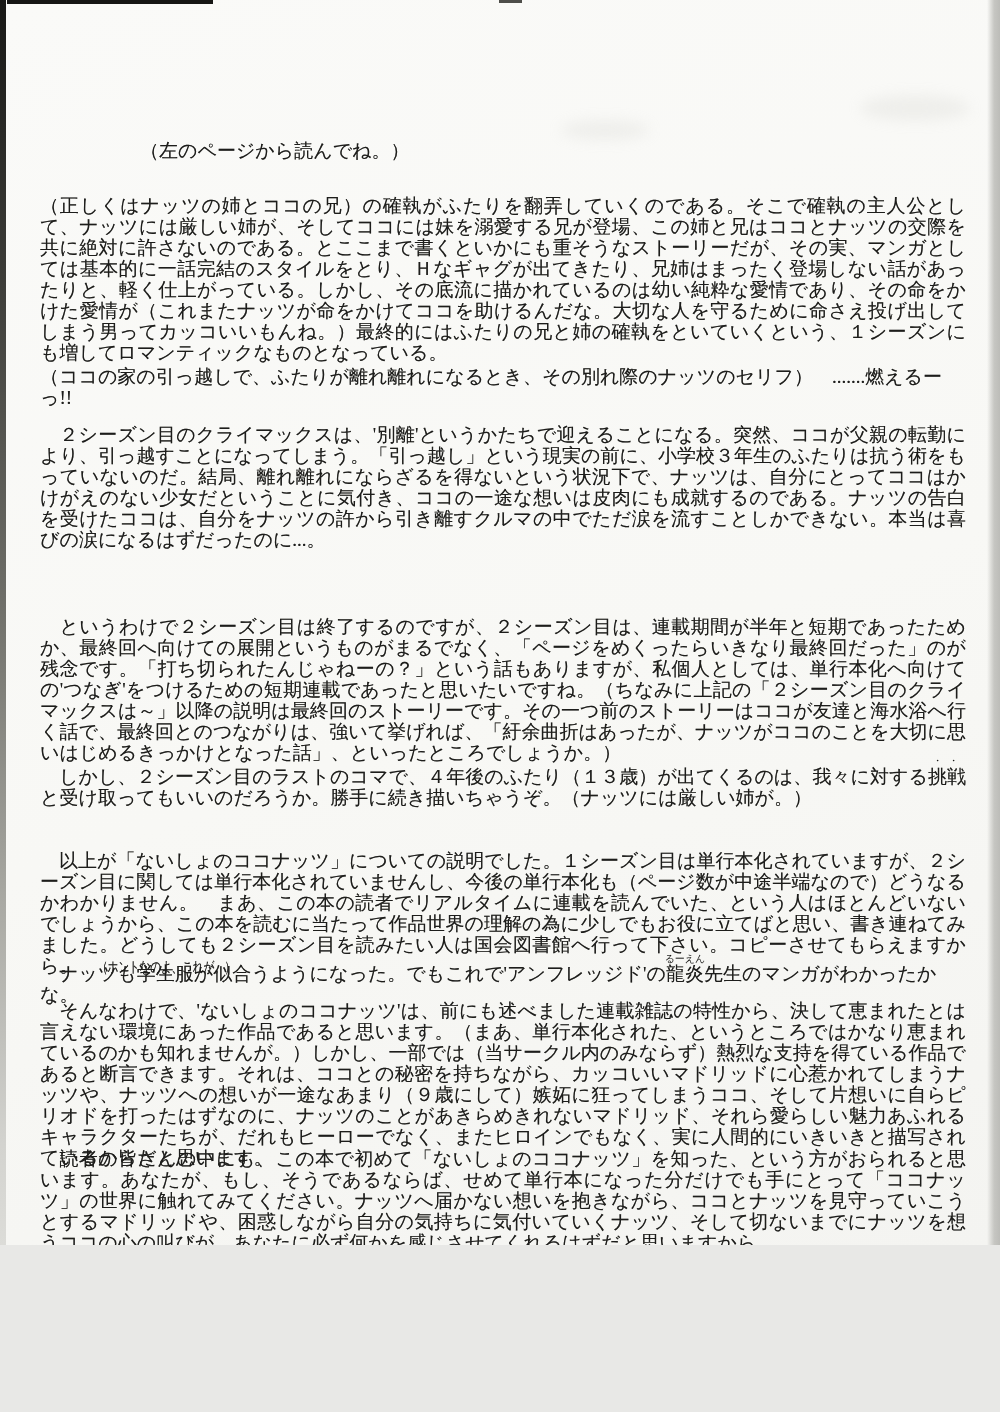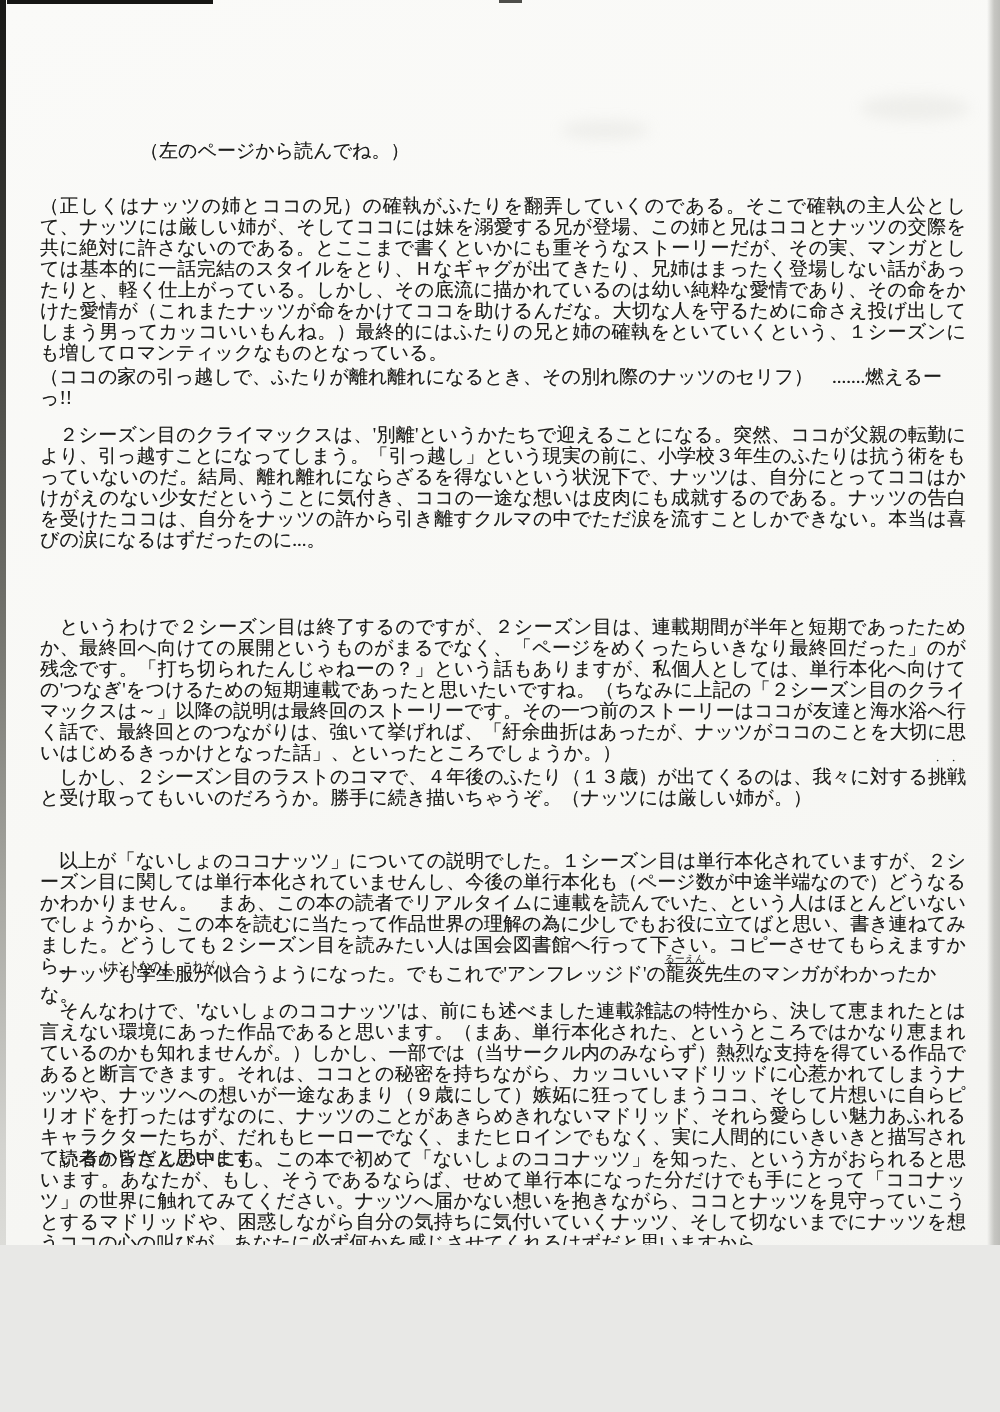--- a/index.html
+++ b/index.html
@@ -49,21 +49,21 @@
   .emph { position:relative; display:inline-block; }
   .emph-dots {
     position:absolute; top:-10px; left:50%; transform:translateX(-50%);
     font-size:10px; line-height:10px; letter-spacing:6px; text-indent:3px;
     white-space:nowrap; text-shadow:none;
   }
   
   .rb { position:relative; display:inline-block; }
   .rt {
     position:absolute; top:-9px; left:50%; transform:translateX(-50%);
-    font-size:10px; line-height:10px; white-space:nowrap; text-shadow:none;text-decoration:underline;
+    font-size:10px; line-height:10px; white-space:nowrap; text-shadow:none;
   }
   
   .small-note {
     display:inline-block; font-size:15px;
     transform:scaleX(.72); transform-origin:0 70%;
     white-space:nowrap; letter-spacing:-.5px;
   }
   .signature { padding-left:495px; white-space:nowrap; text-align:left; }
   .pagenum { text-align:center; font-size:14px; color:#2c2c2a; letter-spacing:1px; }
 </style>

